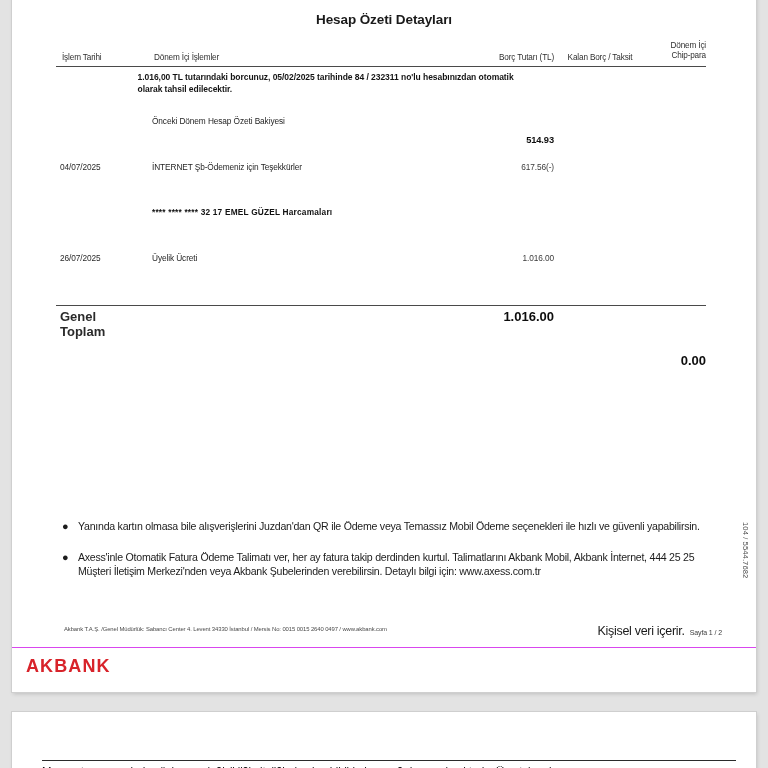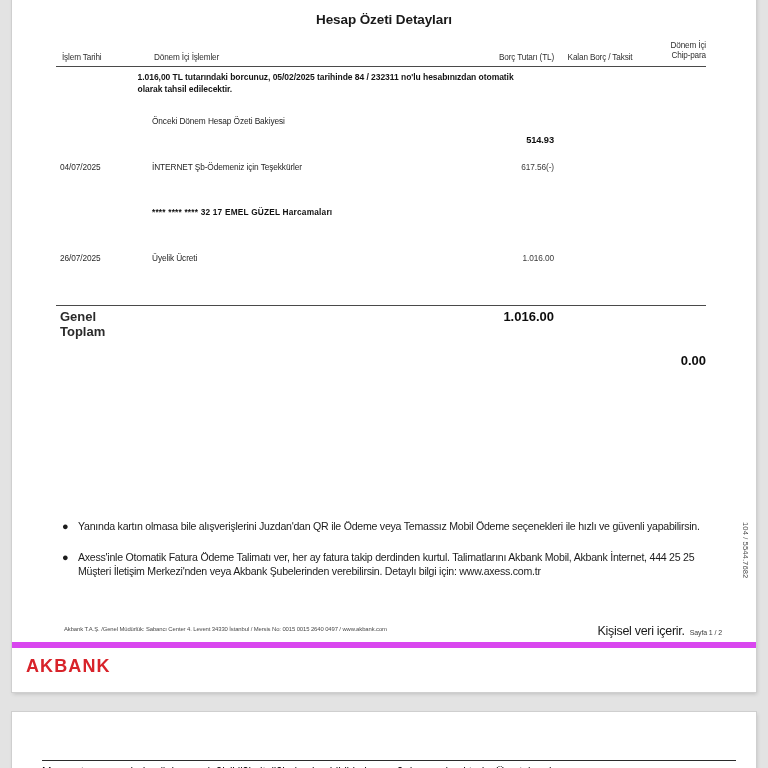--- a/index.html
+++ b/index.html
@@ -182,21 +182,21 @@
     letter-spacing: -0.1px;
   }
   
   .logo-band {
     position: absolute;
     left: 0;
     right: 0;
     bottom: 0;
     height: 44px;
     background: #ffffff;
-    border-top: 6px solid #d946ef;
+    border-top: 1px solid #d946ef;
   }
   .logo {
     position: absolute;
     left: 14px;
     top: 8px;
     font-size: 18px;
     font-weight: bold;
     letter-spacing: 1.1px;
     color: #d8232a;
     font-family: "Liberation Sans", sans-serif;

